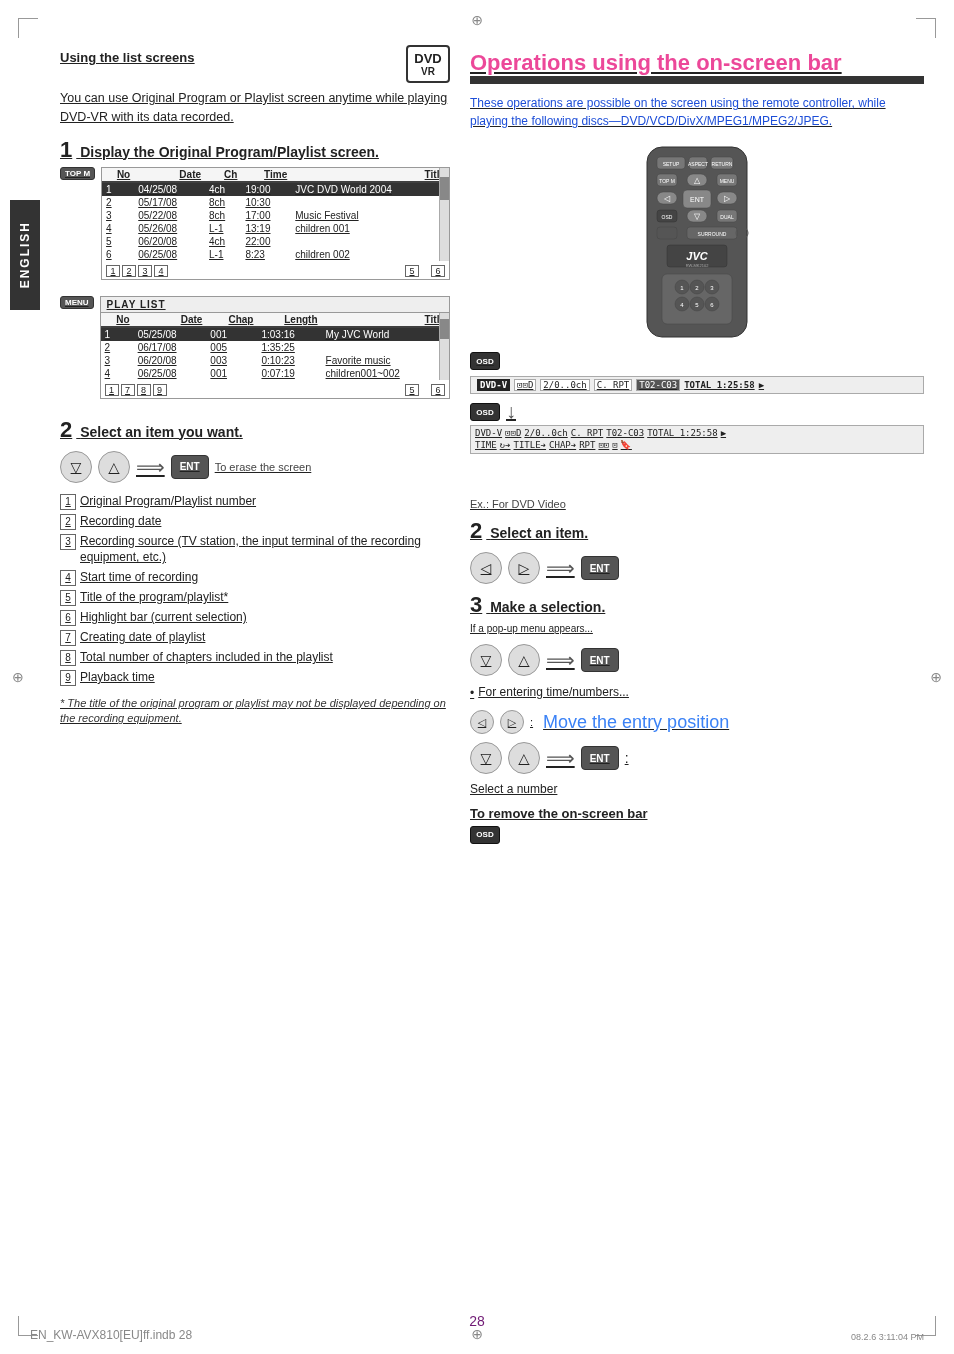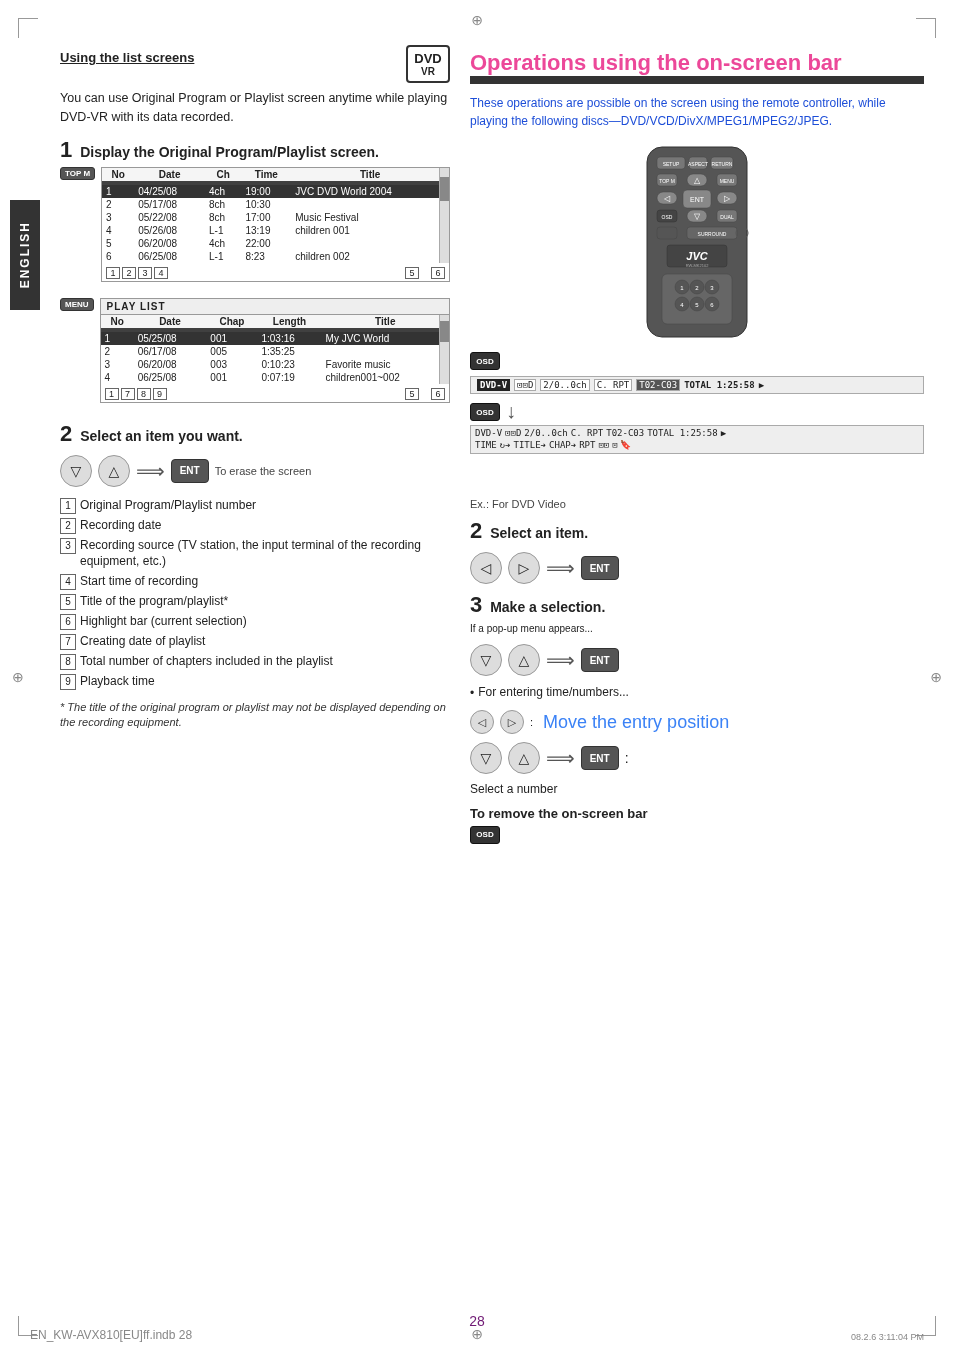--- a/index.html
+++ b/index.html
@@ -59,20 +59,21 @@
       font-size: 14px;
       color: #888;
     }
 
     
     .main-content {
       position: absolute;
       top: 40px; left: 30px; right: 30px; bottom: 50px;
       display: flex;
       gap: 20px;
+      text-decoration: underline;
     }
 
     
     .left-col {
       flex: 0 0 420px;
       padding-left: 30px;
       padding-top: 10px;
     }
 
     
@@ -166,22 +167,22 @@
       letter-spacing: 1px;
     }
     .screen-table {
       width: 100%;
       border-collapse: collapse;
       font-size: 10px;
     }
     .screen-table th {
       font-weight: bold;
       padding: 1px 4px;
-      border-bottom: 4px solid #404040;
-      text-align: center;
+      border-bottom: 2px solid #404040;
+      text-align: right;
       background: #f5f5f5;
     }
     .screen-table td {
       padding: 1px 4px;
       vertical-align: top;
     }
     .screen-table tr.highlighted td {
       background: #333;
       color: #fff;
     }

